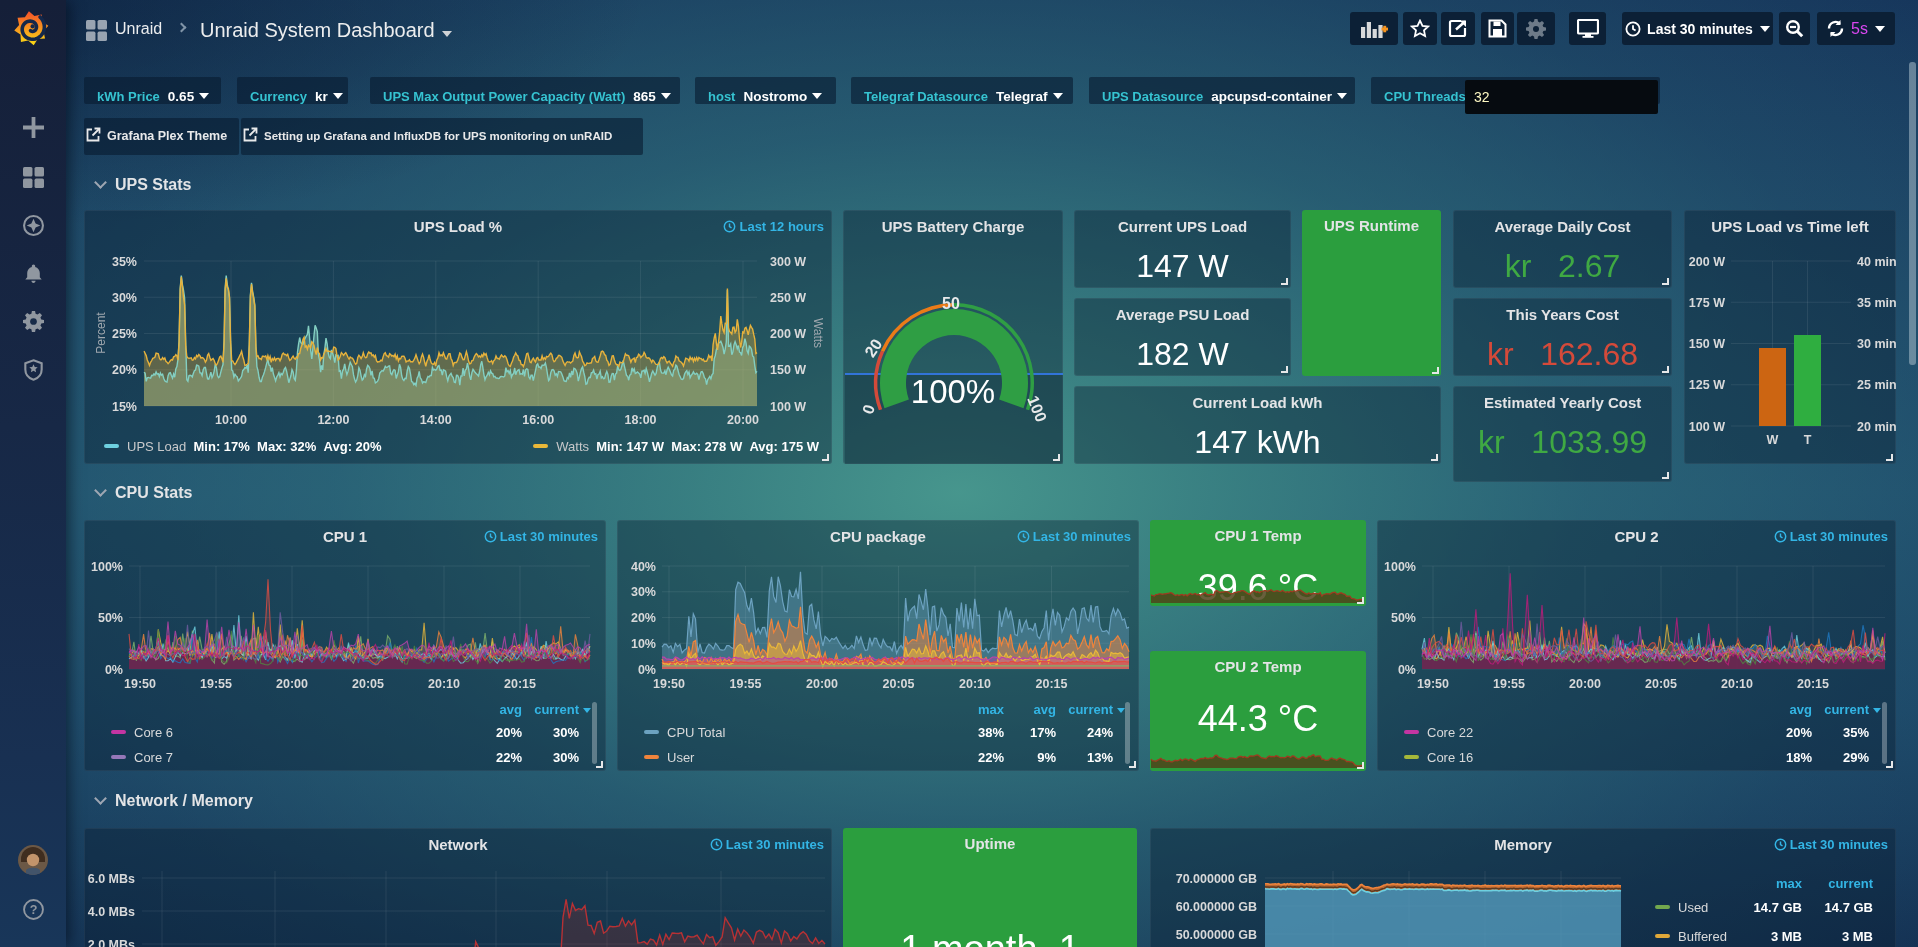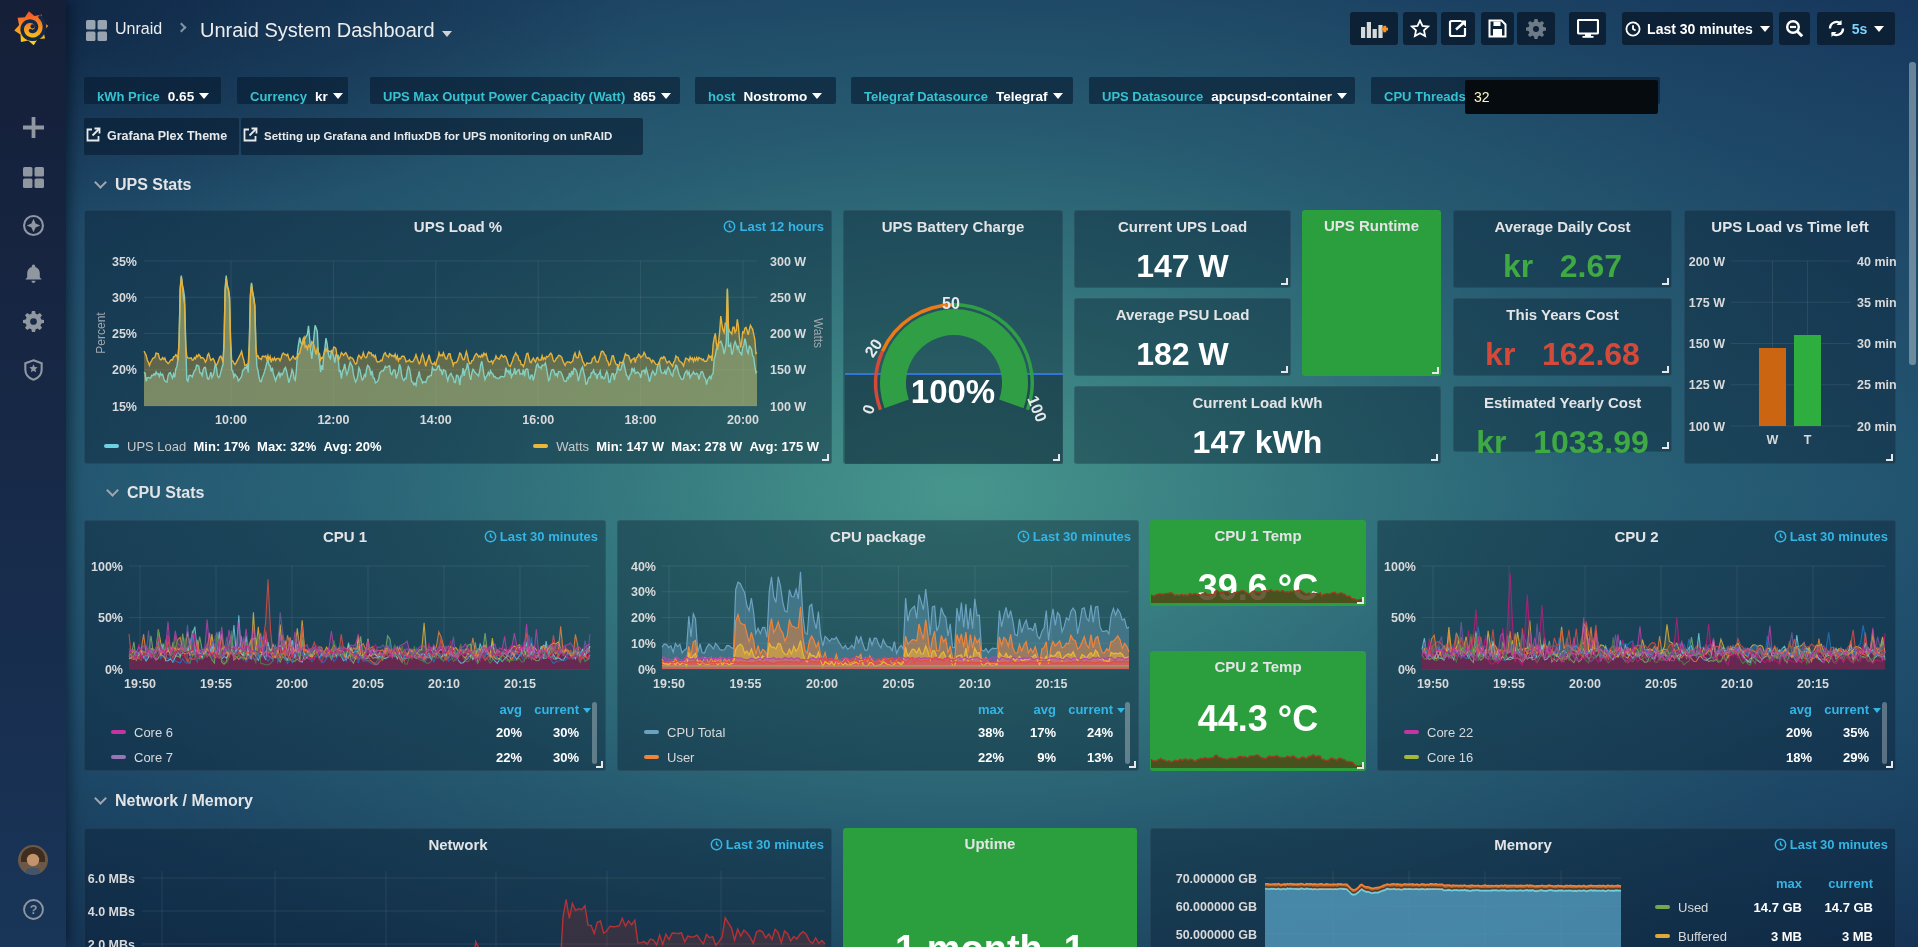--- a/index.html
+++ b/index.html
@@ -9,21 +9,21 @@
 radial-gradient(ellipse 72% 85% at 50% 52%, rgba(72,152,142,.97) 0%, rgba(62,138,134,.8) 20%, rgba(48,112,124,.6) 45%, rgba(40,94,115,.35) 70%, rgba(34,80,106,0) 100%),
 linear-gradient(180deg,#15335a 0%,#1c4466 30%,#1f4e6e 52%,#1a4266 75%,#122c50 100%);}
 .abs{position:absolute}
 #sidebar{position:absolute;left:0;top:0;width:66px;height:947px;background:linear-gradient(180deg,#151f38 0%,#172846 45%,#183052 80%,#183659 100%);box-shadow:6px 0 12px -2px rgba(2,8,20,.5);}
 .panel{position:absolute;background:rgba(8,27,45,.38);border:1px solid rgba(255,255,255,.055);border-radius:3px}
 .gpanel{position:absolute;background:#2b9e3e;border-radius:3px}
 .rsz{position:absolute;right:2px;bottom:2px;width:7px;height:7px;border-right:2px solid #e6e7e8;border-bottom:2px solid #e6e7e8}
 .pt{position:absolute;top:7px;left:30px;right:30px;text-align:center;font-size:15px;font-weight:700;color:#e3e4e6;white-space:nowrap}
 .tl{position:absolute;top:8px;right:7px;color:#33b5e5;font-size:13px;font-weight:700;white-space:nowrap}
 .tl svg{vertical-align:-2px;margin-right:3px}
-.sv{position:absolute;left:0;right:0;text-align:center;font-weight:700;white-space:nowrap}
+.sv{position:absolute;left:0;right:0;text-align:center;font-weight:400;white-space:nowrap}
 .crt{display:inline-block;width:0;height:0;border-left:5px solid transparent;border-right:5px solid transparent;border-top:6px solid #fff;vertical-align:2px;margin-left:7px}
 .pill{position:absolute;height:27px;background:rgba(8,27,48,.62);border-radius:2px;font-size:14px;line-height:39px;white-space:nowrap}
 .pill .lab{color:#36c3d1;font-weight:700;font-size:13px;padding:0 8px 0 13px}
 .pill .val{color:#fff;font-weight:700;font-size:13.5px;padding-right:0}
 .lpill{position:absolute;height:37px;background:rgba(8,27,48,.62);border-radius:2px;font-size:12.5px;line-height:37px;color:#e8e9ea;font-weight:700;white-space:nowrap;padding:0 4px 0 2px;overflow:hidden}
 .navbtn{position:absolute;top:12px;height:33px;background:#0c2036;border-radius:3px;display:flex;align-items:center;justify-content:center}
 .shead{position:absolute;font-size:16px;font-weight:700;color:#e3e4e6}
 .shead .ch{display:inline-block;margin-right:10px;width:9px;height:9px;border-right:2px solid #9fa7b3;border-bottom:2px solid #9fa7b3;transform:rotate(45deg);vertical-align:3px}
 .leg{position:absolute;font-size:13px;white-space:nowrap}
 .dash{display:inline-block;width:15px;height:4px;border-radius:2px;vertical-align:3px;margin-right:8px}
@@ -163,21 +163,21 @@
         <path d="M12.2 12.2l5 5" stroke="#fff" stroke-width="3"></path>
       </svg>
     </div>
     <div class="navbtn" style="left:1817px;width:78px">
       <svg width="17" height="17" viewBox="0 0 17 17" style="margin-right:7px">
         <path d="M2 8.5a6.5 6.5 0 0 1 11-4.7" fill="none" stroke="#fff" stroke-width="2.4"></path>
         <path d="M13.5 0v5h-5z" fill="#fff"></path>
         <path d="M15 8.5a6.5 6.5 0 0 1-11 4.7" fill="none" stroke="#fff" stroke-width="2.4"></path>
         <path d="M3.5 17v-5h5z" fill="#fff"></path>
       </svg>
-      <span style="color:#7dd3fc;font-weight:700;font-size:14px">5s</span>
+      <span style="color:#d946ef;font-weight:400;font-size:16px">5s</span>
       <span class="crt"></span>
     </div>
     <div class="pill" style="left:84px;top:77px;width:137px"><span class="lab">kWh Price</span><span class="val">0.65</span><span class="crt" style="margin-left:5px;margin-right:8px"></span></div>
     <div class="pill" style="left:237px;top:77px;width:111px"><span class="lab">Currency</span><span class="val">kr</span><span class="crt" style="margin-left:5px;margin-right:8px"></span></div>
     <div class="pill" style="left:370px;top:77px;width:310px"><span class="lab">UPS Max Output Power Capacity (Watt)</span><span class="val">865</span><span class="crt" style="margin-left:5px;margin-right:8px"></span></div>
     <div class="pill" style="left:695px;top:77px;width:141px"><span class="lab">host</span><span class="val">Nostromo</span><span class="crt" style="margin-left:5px;margin-right:8px"></span></div>
     <div class="pill" style="left:851px;top:77px;width:222px"><span class="lab">Telegraf Datasource</span><span class="val">Telegraf</span><span class="crt" style="margin-left:5px;margin-right:8px"></span></div>
     <div class="pill" style="left:1089px;top:77px;width:266px"><span class="lab">UPS Datasource</span><span class="val">apcupsd-container</span><span class="crt" style="margin-left:5px;margin-right:8px"></span></div>
     <div class="pill" style="left:1371px;top:77px;width:289px"><span class="lab" style="font-size:13px">CPU Threads</span></div>
     <div class="abs" style="left:1465px;top:80px;width:193px;height:34px;background:#060b10;border-radius:2px;color:#fef9c3;font-size:14px;line-height:34px;padding-left:9px">32</div>
@@ -185,21 +185,21 @@
         <path d="M6 2.5H1.5v11h11V9" fill="none" stroke="#e8e9ea" stroke-width="1.8"></path>
         <path d="M6.5 8.5L13 2" stroke="#e8e9ea" stroke-width="1.8"></path>
         <path d="M8.5 1.5H13.5V6.5" fill="none" stroke="#e8e9ea" stroke-width="1.8"></path>
       </svg>Grafana Plex Theme</div>
     <div class="lpill" style="left:241px;top:118px;width:402px"><svg width="15" height="15" viewBox="0 0 15 15" style="vertical-align:-2px;margin-right:6px">
         <path d="M6 2.5H1.5v11h11V9" fill="none" stroke="#e8e9ea" stroke-width="1.8"></path>
         <path d="M6.5 8.5L13 2" stroke="#e8e9ea" stroke-width="1.8"></path>
         <path d="M8.5 1.5H13.5V6.5" fill="none" stroke="#e8e9ea" stroke-width="1.8"></path>
       </svg><span style="font-size:11.5px">Setting up Grafana and InfluxDB for UPS monitoring on unRAID</span></div>
     <div class="shead" style="left:96px;top:176px"><span class="ch"></span>UPS Stats</div>
-    <div class="shead" style="left:108px;top:484px"><span class="ch"></span>CPU Stats</div>
+    <div class="shead" style="left:96px;top:484px"><span class="ch"></span>CPU Stats</div>
     <div class="shead" style="left:96px;top:792px"><span class="ch"></span>Network / Memory</div>
     <div class="abs" style="left:1909px;top:62px;width:7px;height:303px;background:rgba(169,189,203,.55);border-radius:3px"></div>
     <div class="panel" style="left:84px;top:210px;width:748px;height:254px;">
       <svg width="748" height="254" viewBox="0 0 748 254" style="position:absolute;left:0;top:0">
         <line x1="59" y1="50" x2="672" y2="50" stroke="rgba(255,255,255,.08)" stroke-width="1"></line>
         <line x1="59" y1="86.25" x2="672" y2="86.25" stroke="rgba(255,255,255,.08)" stroke-width="1"></line>
         <line x1="59" y1="122.5" x2="672" y2="122.5" stroke="rgba(255,255,255,.08)" stroke-width="1"></line>
         <line x1="59" y1="158.75" x2="672" y2="158.75" stroke="rgba(255,255,255,.08)" stroke-width="1"></line>
         <line x1="59" y1="195" x2="672" y2="195" stroke="rgba(255,255,255,.08)" stroke-width="1"></line>
         <line x1="146" y1="50" x2="146" y2="195" stroke="rgba(255,255,255,.08)" stroke-width="1"></line>
@@ -279,21 +279,21 @@
     <div class="panel" style="left:1453px;top:210px;width:219px;height:78px;">
       <div class="pt">Average Daily Cost</div>
       <div class="sv" style="top:37px;font-size:32px;color:#3fa943">kr&nbsp;&nbsp;&nbsp;2.67</div>
       <span class="rsz"></span>
     </div>
     <div class="panel" style="left:1453px;top:298px;width:219px;height:78px;">
       <div class="pt">This Years Cost</div>
       <div class="sv" style="top:37px;font-size:32px;color:#d44a3a">kr&nbsp;&nbsp;&nbsp;162.68</div>
       <span class="rsz"></span>
     </div>
-    <div class="panel" style="left:1453px;top:386px;width:219px;height:66px;">
+    <div class="panel" style="left:1453px;top:386px;width:219px;height:96px;">
       <div class="pt">Estimated Yearly Cost</div>
       <div class="sv" style="top:37px;font-size:32px;color:#3fa943">kr&nbsp;&nbsp;&nbsp;1033.99</div>
       <span class="rsz"></span>
     </div>
     <div class="panel" style="left:1684px;top:210px;width:212px;height:254px;">
       <svg width="212" height="254" viewBox="0 0 212 254" style="position:absolute;left:0;top:0">
         <line x1="46" y1="50" x2="166" y2="50" stroke="rgba(255,255,255,.08)" stroke-width="1"></line>
         <line x1="46" y1="91.25" x2="166" y2="91.25" stroke="rgba(255,255,255,.08)" stroke-width="1"></line>
         <line x1="46" y1="132.5" x2="166" y2="132.5" stroke="rgba(255,255,255,.08)" stroke-width="1"></line>
         <line x1="46" y1="173.75" x2="166" y2="173.75" stroke="rgba(255,255,255,.08)" stroke-width="1"></line>

